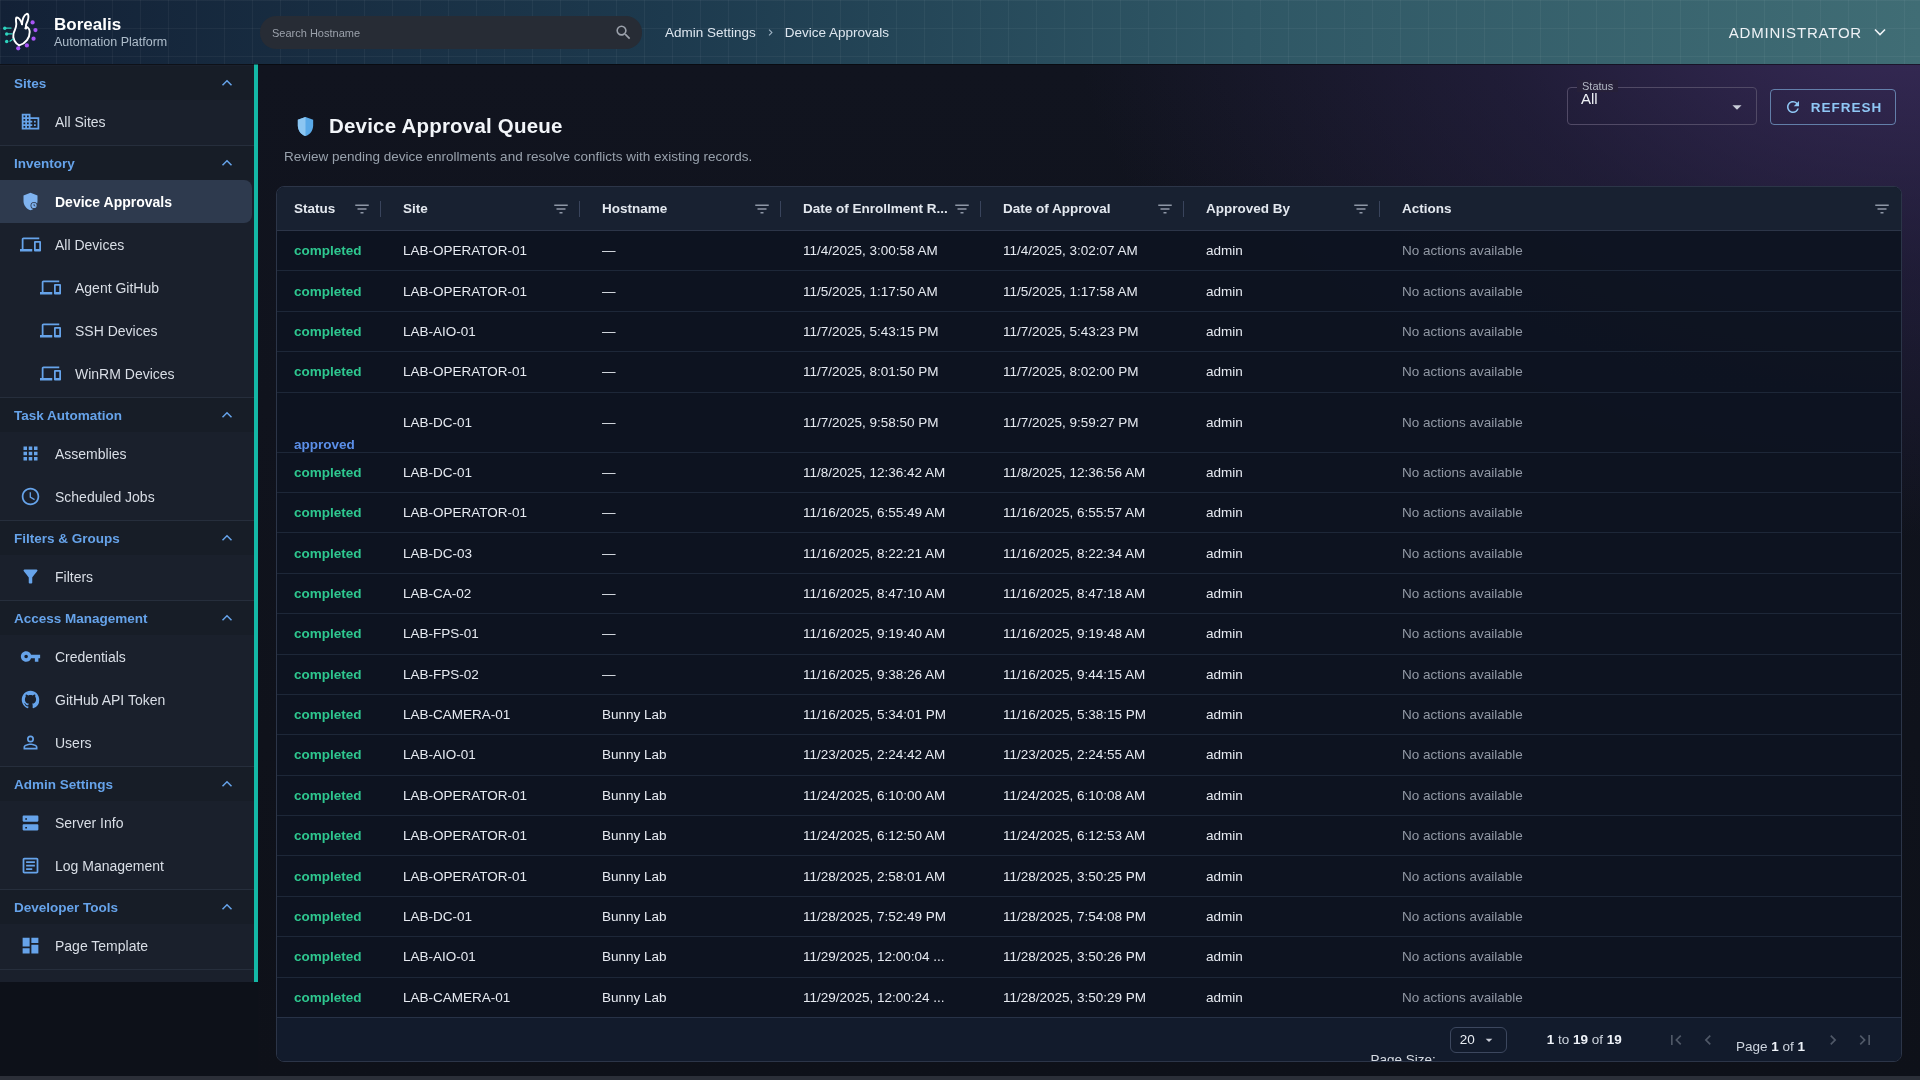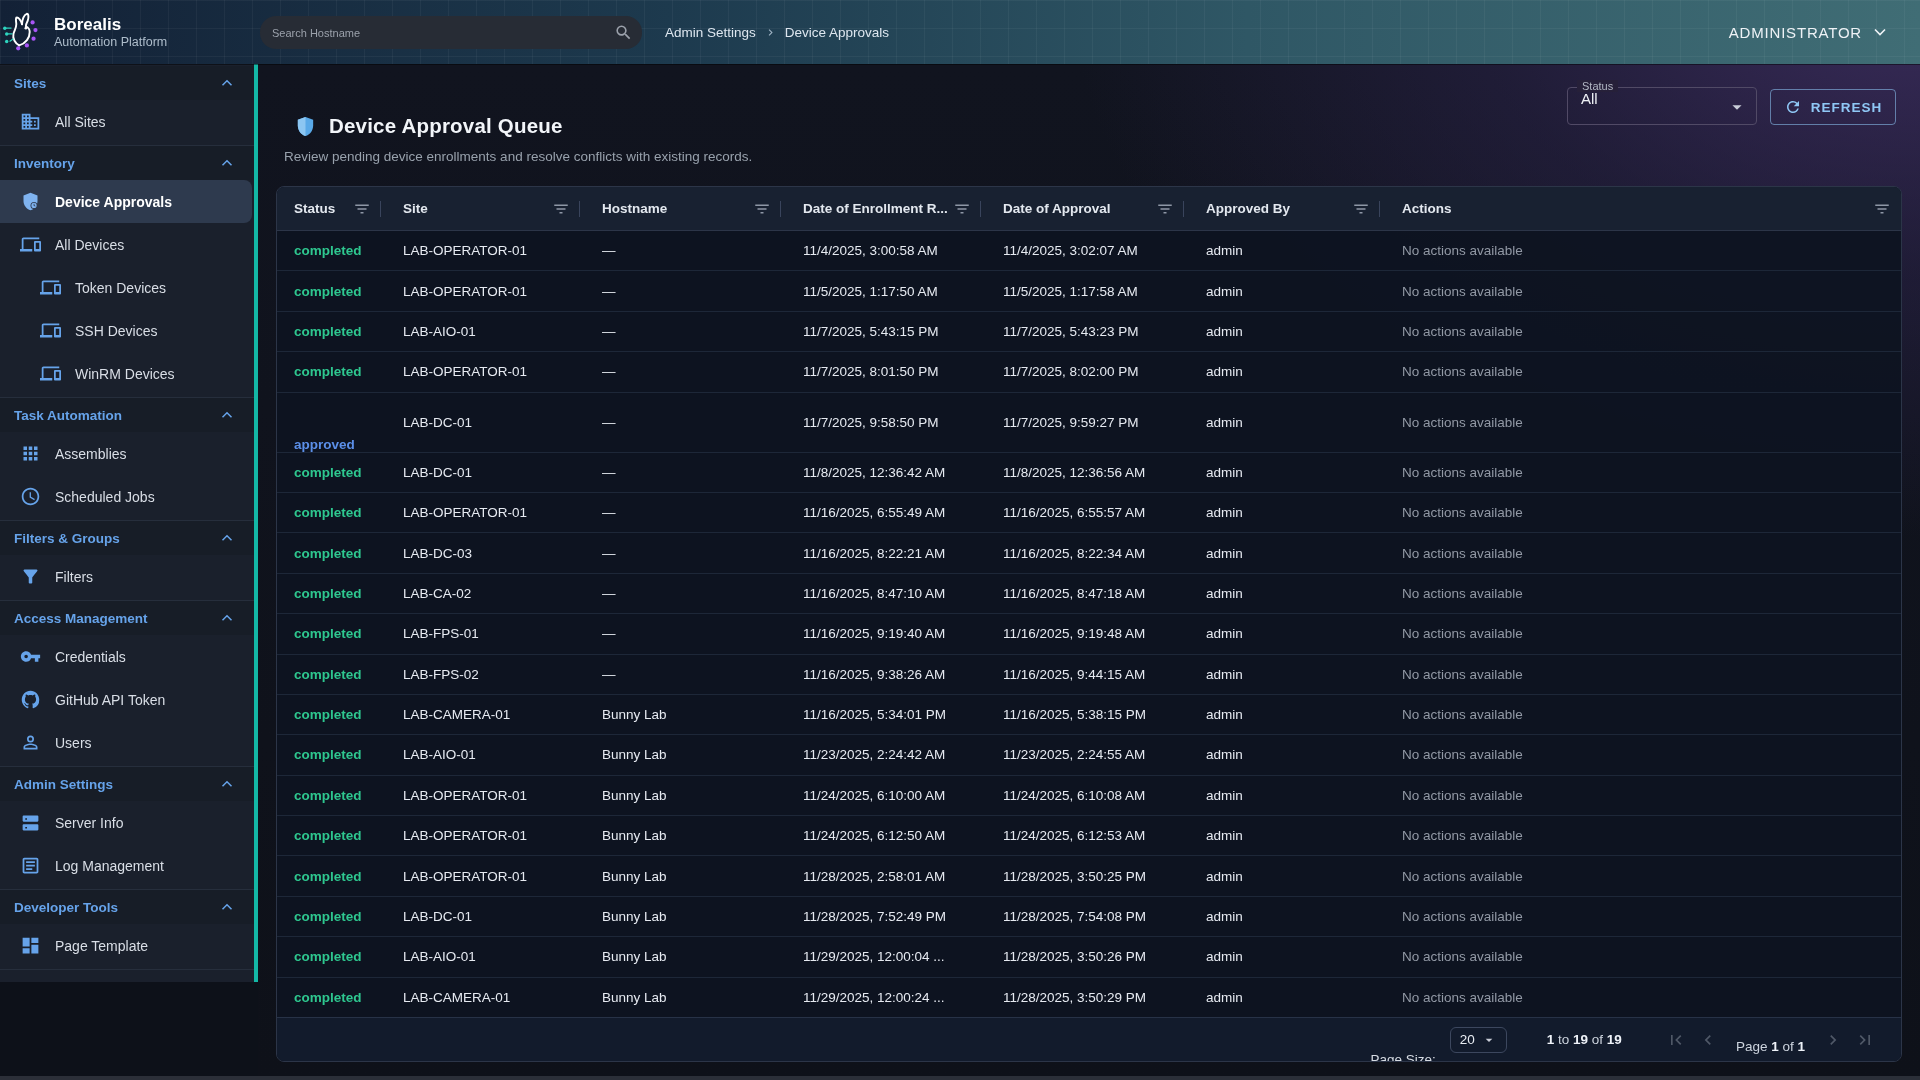--- a/index.html
+++ b/index.html
@@ -242,21 +242,21 @@
           </svg>
         </span>
         <span class="nav-label">All Devices</span>
       </div>
       <div class="nav-item indent2">
         <span class="nav-ic">
           <svg viewBox="0 0 24 24" fill="currentColor">
             <path d="M4 6h18V4H4c-1.1 0-2 .9-2 2v11H0v3h14v-3H4V6zm19 2h-6c-.55 0-1 .45-1 1v10c0 .55.45 1 1 1h6c.55 0 1-.45 1-1V9c0-.55-.45-1-1-1zm-1 9h-4v-7h4v7z"></path>
           </svg>
         </span>
-        <span class="nav-label">Token Devices</span>
+        <span class="nav-label">Agent GitHub</span>
       </div>
       <div class="nav-item indent2">
         <span class="nav-ic">
           <svg viewBox="0 0 24 24" fill="currentColor">
             <path d="M4 6h18V4H4c-1.1 0-2 .9-2 2v11H0v3h14v-3H4V6zm19 2h-6c-.55 0-1 .45-1 1v10c0 .55.45 1 1 1h6c.55 0 1-.45 1-1V9c0-.55-.45-1-1-1zm-1 9h-4v-7h4v7z"></path>
           </svg>
         </span>
         <span class="nav-label">SSH Devices</span>
       </div>
       <div class="nav-item indent2">

